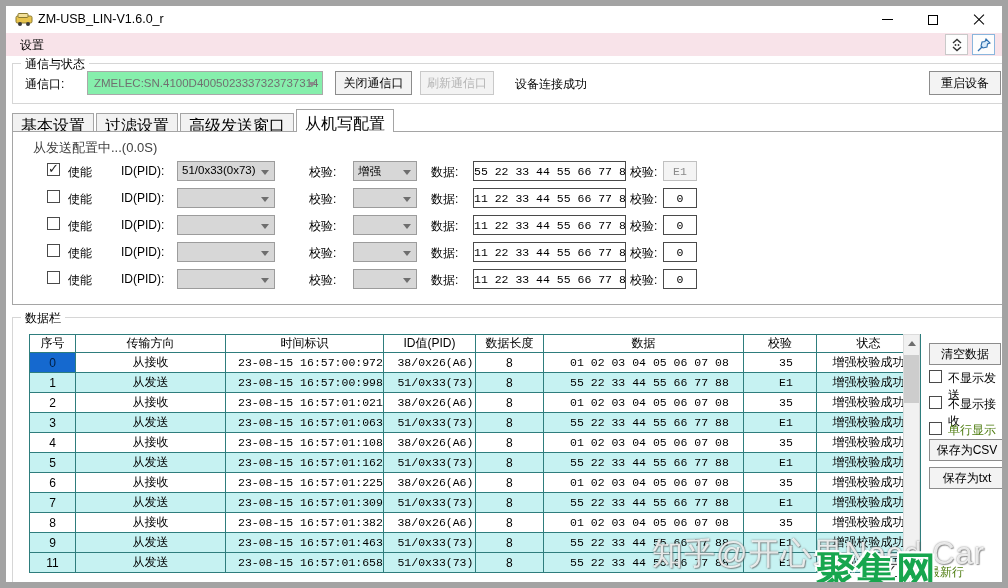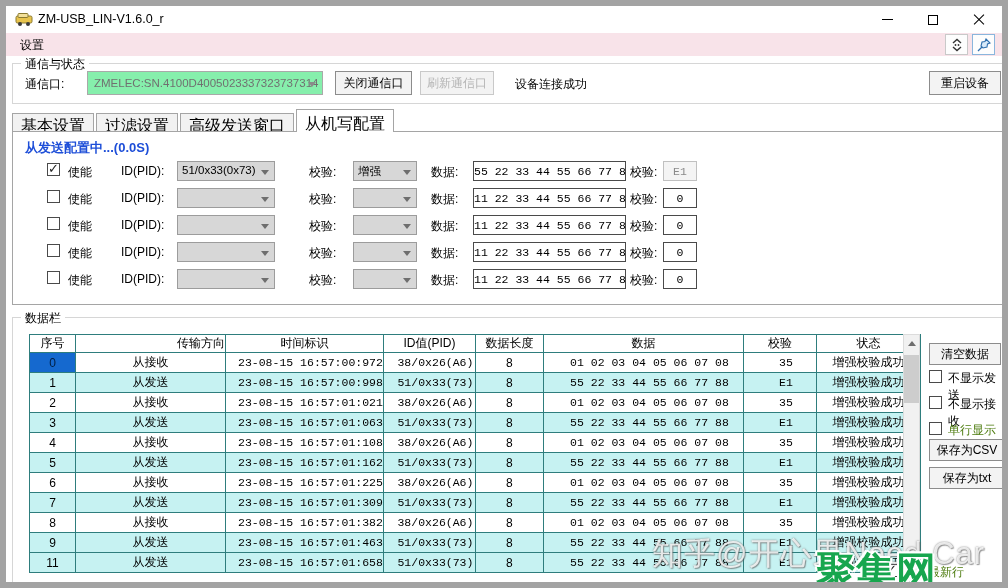--- a/index.html
+++ b/index.html
@@ -46,21 +46,21 @@
   #btn-restart { position:absolute; left:916px; top:7px; width:72px; height:24px; }
 
   
   .tabs { position:absolute; left:6px; top:103px; height:23px; display:flex; align-items:flex-end; }
   .tab { height:19px; border:1px solid #a5a5a5; border-bottom:none; background:#f2f2f2;
          padding:2px 8px 0 8px; margin-right:2px; font-size:16px; }
   .tab.active { height:23px; background:#fff; position:relative; z-index:3; padding-top:4px;text-align:right; }
   .tabpanel { position:absolute; left:6px; top:125px; width:996px; height:174px; border:1px solid #a5a5a5; background:#fff; z-index:2; }
 
   
-  .cfg-status { position:absolute; left:12px; top:7px; color:#1d4ed8; font-weight:bold; font-size:13px; }
+  .cfg-status { position:absolute; left:20px; top:7px; color:#404040; font-weight:normal; font-size:13px; }
   #cfg-rows { position:absolute; left:0; top:26px; width:100%; }
   .cfg-row { position:relative; height:27px; }
   .cb { position:absolute; width:13px; height:13px; border:1px solid #4a4a4a; background:#fff; }
   .cb.checked::after { content:"\2713"; position:absolute; left:0px; top:-3px; font-size:13px; color:#222; }
   .cfg-row .cb { left:34px; top:5px; }
   .cfg-enable { position:absolute; left:55px; top:6px; }
   .cfg-idlabel { position:absolute; left:108px; top:6px; }
   .cfg-select { position:absolute; top:3px; height:20px; background:#d7d7d7; border:1px solid #9c9c9c; }
   .cfg-select .sel-text { position:absolute; left:4px; top:2px; font-size:11.5px; }
   .cfg-select .tri { position:absolute; right:5px; top:8px; border-left:4px solid transparent; border-right:4px solid transparent; border-top:5px solid #6e6e6e; }
@@ -273,21 +273,21 @@
   </div>
   </div>
 
   <div class="groupbox" id="data-group">
     <span class="group-label">数据栏</span>
 
     <table id="log-table">
       <thead>
           <tr>
             <th style="width: 46px;">序号</th>
-            <th style="width: 150px; text-align: right;">传输方向</th>
+            <th style="width: 150px;">传输方向</th>
             <th style="width: 138px;">时间标识</th>
             <th style="width: 92px;">ID值(PID)</th>
             <th style="width: 68px;">数据长度</th>
             <th style="width: 200px;">数据</th>
             <th style="width: 73px;">校验</th>
             <th style="width: 104px;">状态</th>
           </tr>
         </thead>
       <tbody>
           <tr>

